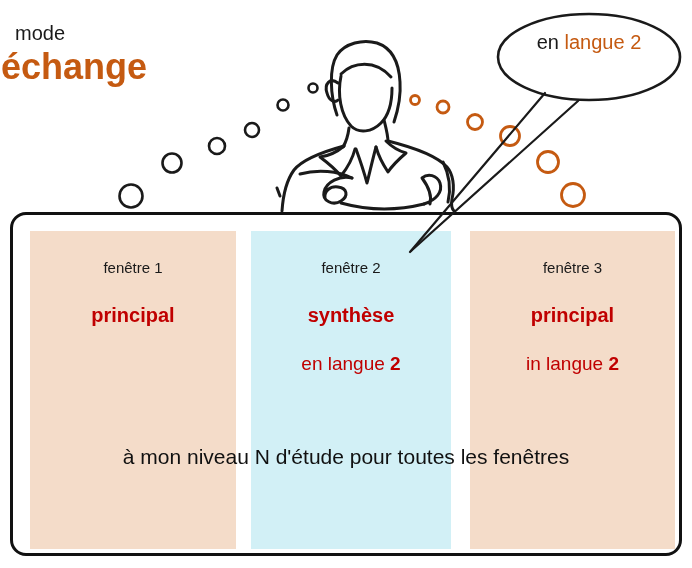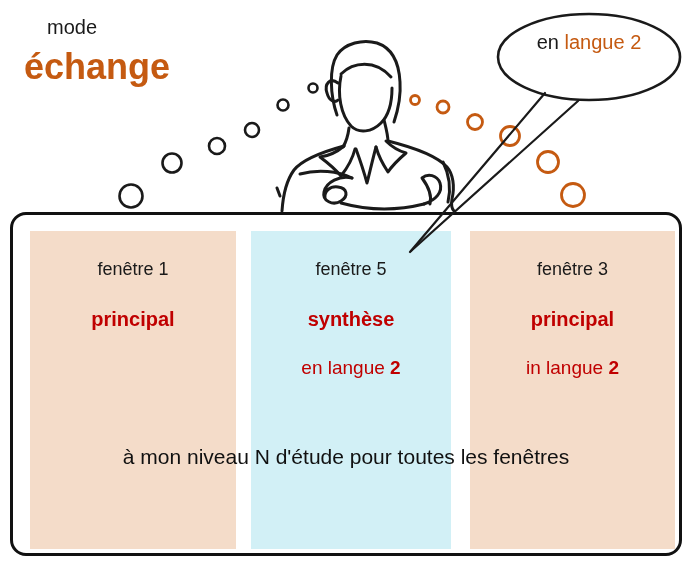--- a/index.html
+++ b/index.html
@@ -1,21 +1,21 @@
 <!DOCTYPE html>
 <html style="--accent-orange: #C55A11; --text-red: #C00000; --peach-bg: #F4DCC9; --blue-bg: #D2F0F6; --ink: #1A1A1A;"><head>
 <meta charset="utf-8">
 <style>
   html,body{margin:0;padding:0;background:#fff;}
   .canvas{
     position:relative;width:692px;height:568px;background:#ffffff;overflow:hidden;
     font-family:"Liberation Sans","DejaVu Sans",sans-serif;color:#1a1a1a;
   }
-  .mode-label{position:absolute;left:15px;top:16px;font-size:20px;color:#1a1a1a;margin-left:32px;}
-  .title{position:absolute;left:24px;top:46px;font-size:36px;font-weight:bold;color:var(--accent-orange);}
+  .mode-label{position:absolute;left:15px;top:22px;font-size:20px;color:#1a1a1a;}
+  .title{position:absolute;left:1px;top:46px;font-size:36px;font-weight:bold;color:var(--accent-orange);}
   .illustration{position:absolute;left:0;top:0;width:692px;height:568px;pointer-events:none;}
   .ink-stroke{fill:none;stroke:var(--ink);stroke-width:3;stroke-linecap:round;stroke-linejoin:round;}
   .ink-circle{fill:#fff;stroke:var(--ink);stroke-width:2.6;}
   .orange-circle{fill:#fff;stroke:var(--accent-orange);stroke-width:2.8;}
   .bubble-ellipse{fill:#fff;stroke:var(--ink);stroke-width:2.6;}
   .bubble-tail{fill:none;stroke:var(--ink);stroke-width:2.2;stroke-linecap:round;}
   .bubble-text{
     position:absolute;left:500px;top:28px;width:178px;text-align:center;
     font-size:20px;line-height:28px;color:#1a1a1a;
   }
@@ -26,21 +26,21 @@
   }
   .col{
     position:absolute;top:16px;height:318px;text-align:center;
     display:flex;flex-direction:column;align-items:center;box-sizing:border-box;padding-top:28px;
   }
   .col.peach{background:var(--peach-bg);}
   .col.blue{background:var(--blue-bg);}
   .col-1{left:17px;width:206px;}
   .col-2{left:238px;width:200px;}
   .col-3{left:457px;width:205px;}
-  .win-title{font-size:18px;color:#1a1a1a;margin-bottom:28px;}
+  .win-title{font-size:15px;color:#1a1a1a;margin-bottom:28px;}
   .win-role{font-size:20px;font-weight:bold;color:var(--text-red);margin-bottom:26px;}
   .win-lang{font-size:19px;color:var(--text-red);}
   .win-lang .num{font-weight:bold;}
   .footer-note{
     position:absolute;left:0;width:100%;top:230px;text-align:center;
     font-size:21px;color:#111;z-index:5;
   }
 </style>
 </head>
 <body>
@@ -49,21 +49,21 @@
 
   <div class="mode-label">mode</div>
   <div class="title">échange</div>
 
   <div class="main-box">
     <div class="col peach col-1">
       <div class="win-title">fenêtre 1</div>
       <div class="win-role">principal</div>
     </div>
     <div class="col blue col-2">
-      <div class="win-title">fenêtre 5</div>
+      <div class="win-title">fenêtre 2</div>
       <div class="win-role">synthèse</div>
       <div class="win-lang"><span>en langue</span>&nbsp;<span class="num">2</span></div>
     </div>
     <div class="col peach col-3">
       <div class="win-title">fenêtre 3</div>
       <div class="win-role">principal</div>
       <div class="win-lang"><span>in langue</span>&nbsp;<span class="num">2</span></div>
     </div>
     <div class="footer-note">à mon niveau N d'étude pour toutes les fenêtres</div>
   </div>

